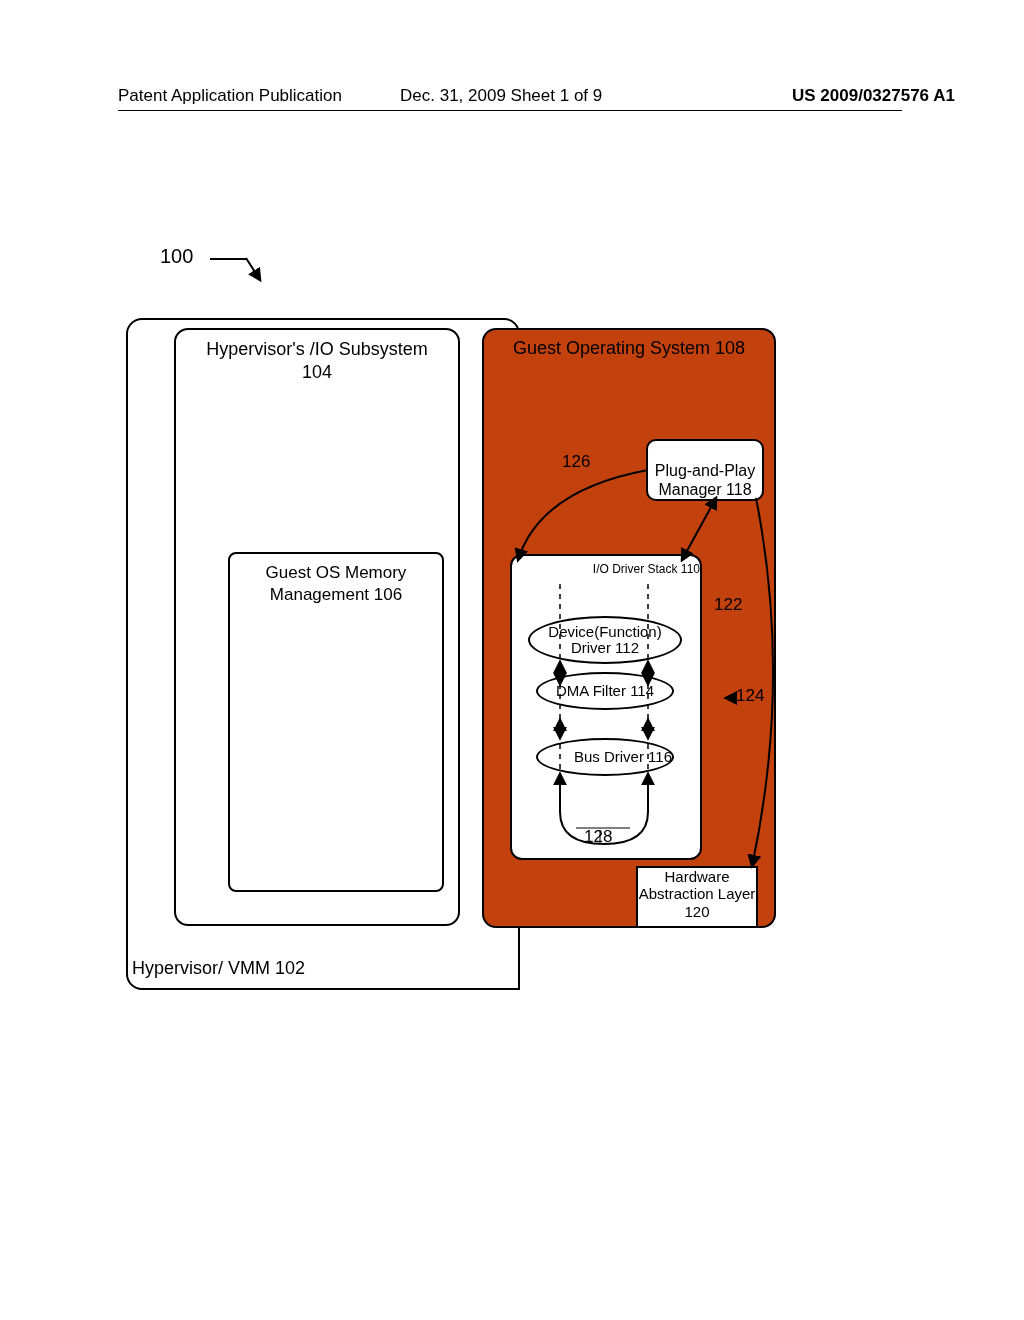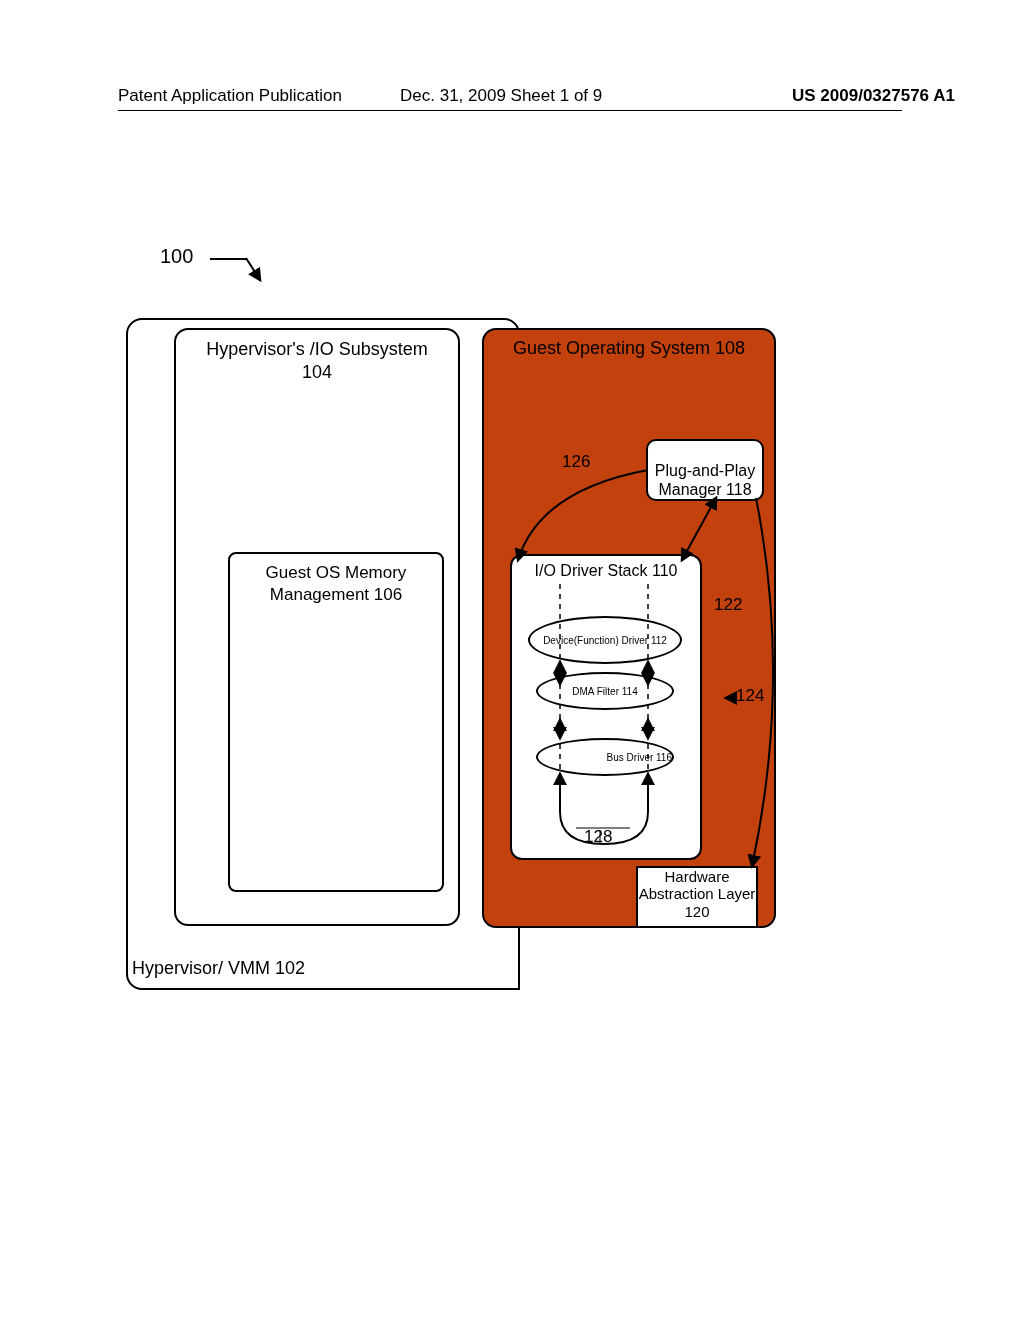--- a/index.html
+++ b/index.html
@@ -157,33 +157,33 @@
     position: absolute;
     left: 510px;
     top: 554px;
     width: 188px;
     height: 302px;
     border: 2.5px solid #000;
     border-radius: 12px;
     background: #fff;
   }
   .stack-title {
-    text-align: center;
+    text-align: right;
     margin-top: 6px;
-    font-size: 16px;
+    font-size: 12px;
   }
 
   
   .ellipse {
     position: absolute;
     border: 2px solid #000;
     border-radius: 50%;
     background: #fff;
     text-align: center;
-    font-size: 10px;
+    font-size: 15px;
     display: flex;
     align-items: center;
     justify-content: center;
     line-height: 1.1;
   }
   .el-device {
     left: 528px; top: 616px; width: 150px; height: 44px;
   }
   .el-dma {
     left: 536px; top: 672px; width: 134px; height: 34px;

